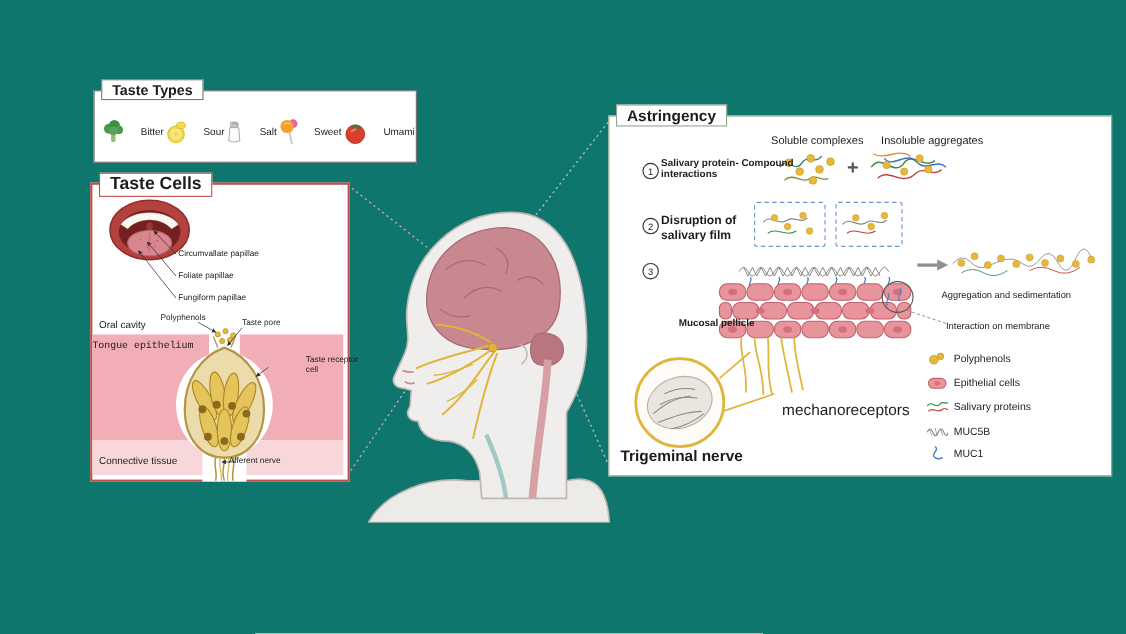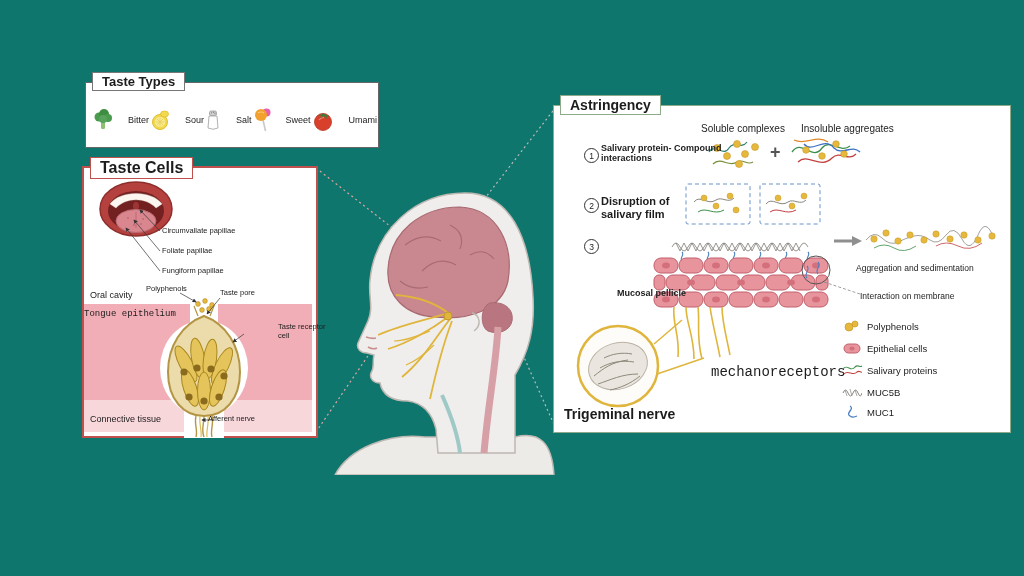--- a/index.html
+++ b/index.html
@@ -372,21 +372,21 @@
     <div class="lbl b" style="left:216px;top:36px;font-size:18px;color:#555;">+</div>
 
     <div class="step-num" style="left:30px;top:92px;">2</div>
     <div class="lbl b" style="left:47px;top:89px;width:78px;font-size:11px;">Disruption of salivary film</div>
 
     <div class="step-num" style="left:30px;top:133px;">3</div>
     <div class="lbl b" style="left:63px;top:134px;font-size:9px;white-space:nowrap;margin-top:48px;">Mucosal pellicle</div>
 
     <div class="lbl" style="left:302px;top:158px;font-size:8.5px;white-space:nowrap;">Aggregation and sedimentation</div>
     <div class="lbl" style="left:306px;top:186px;font-size:8.5px;white-space:nowrap;">Interaction on membrane</div>
-    <div class="lbl" style="left:157px;top:258px;font-size:14px;font-family:Liberation Mono, monospace;">mechanoreceptors</div>
+    <div class="lbl" style="left:157px;top:258px;font-size:14px;">mechanoreceptors</div>
     <div class="lbl b" style="left:10px;top:300px;font-size:14px;">Trigeminal nerve</div>
 
     <div class="legend-row" style="left:288px;top:213px;">
       <svg width="20" height="14" viewBox="0 0 20 14">
         <circle cx="7" cy="8" r="4" fill="#e6b83c" stroke="#c89a28" stroke-width="0.7"></circle>
         <circle cx="13" cy="5" r="3" fill="#e6b83c" stroke="#c89a28" stroke-width="0.7"></circle>
       </svg>
       <span class="t">Polyphenols</span>
     </div>
     <div class="legend-row" style="left:288px;top:235px;">

